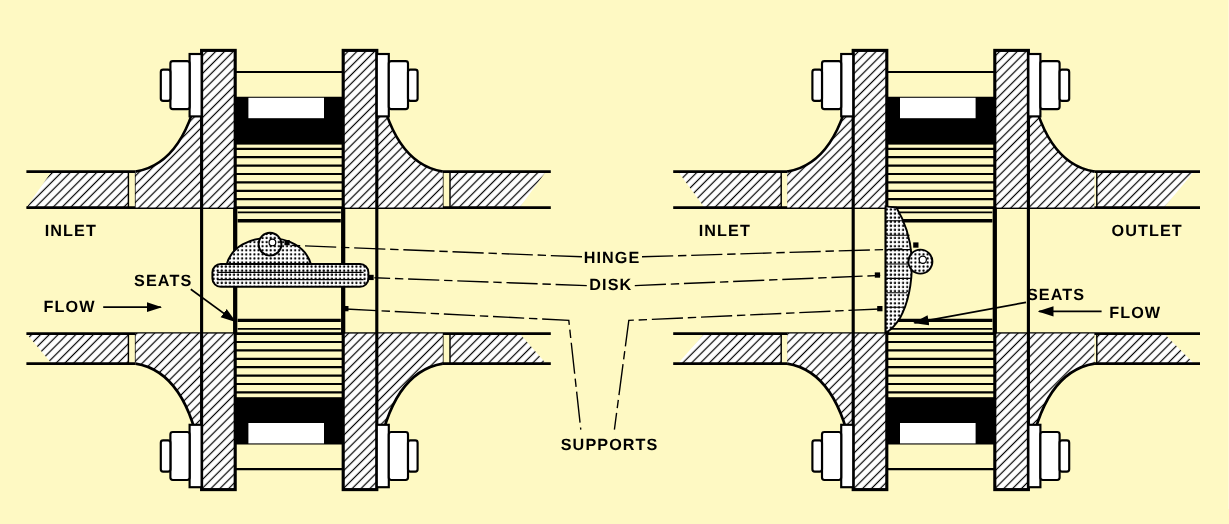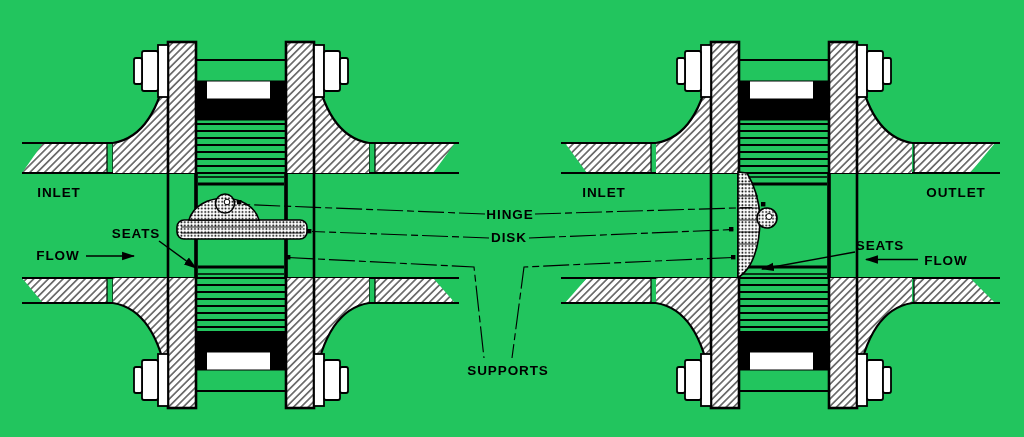--- a/index.html
+++ b/index.html
@@ -1,16 +1,16 @@
 <!DOCTYPE html>
 <html><head>
 <meta charset="utf-8">
 <style>
   html,body{margin:0;padding:0;background:#ffffff;}
-  .stage{width:1024px;height:437px;background:#22c55e;position:relative;overflow:hidden;
+  .stage{width:1024px;height:437px;background:#fef9c3;position:relative;overflow:hidden;
          font-family:"Liberation Sans", sans-serif;}
   svg{display:block;}
   .lbl{font-family:"Liberation Sans", sans-serif;font-weight:bold;font-size:13.5px;
        letter-spacing:0.9px;fill:#000;text-anchor:middle;}
   .leader{fill:none;stroke:#000;stroke-width:1.15;stroke-dasharray:26 4 7 4;}
   .solidline{fill:none;stroke:#000;stroke-width:1.4;}
   .pipeline{fill:none;stroke:#000;stroke-width:2.2;}
   .gapline{fill:none;stroke:#000;stroke-width:1.2;}
   .row{fill:none;stroke:#000;stroke-width:0.9;}
 </style>

